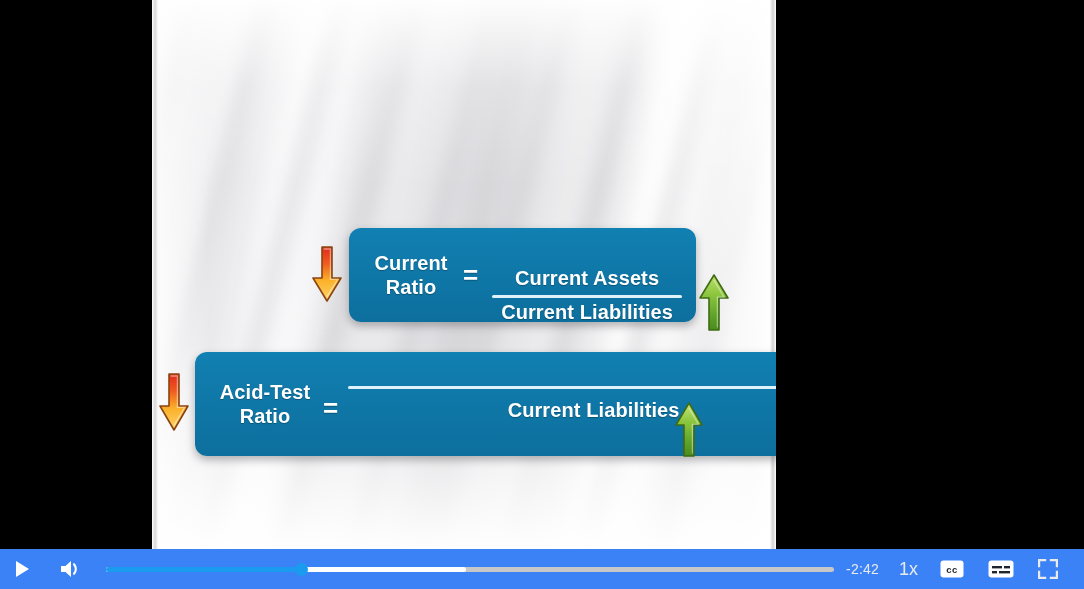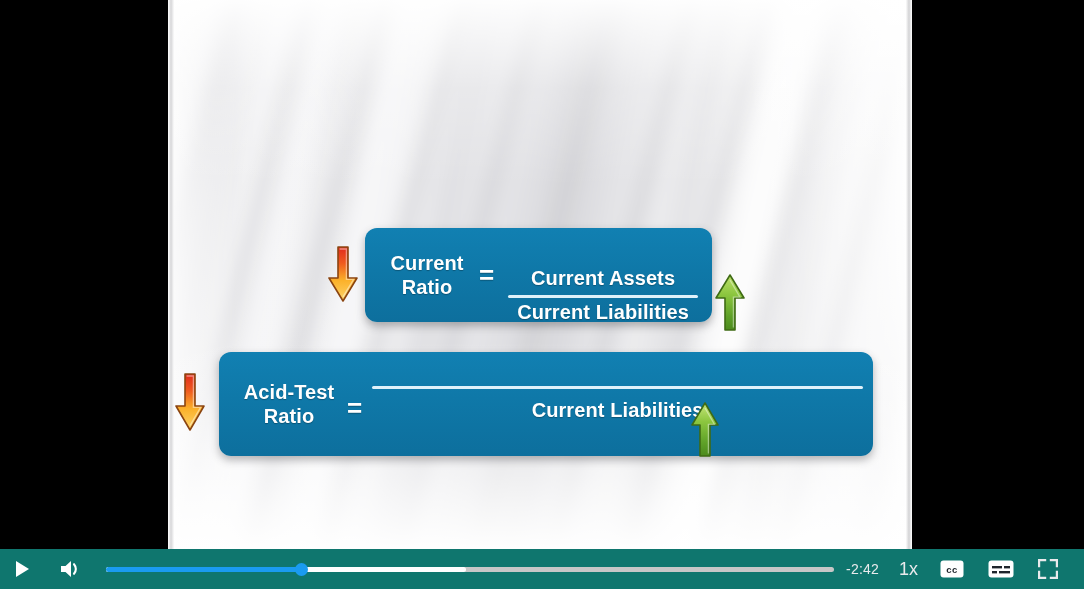--- a/index.html
+++ b/index.html
@@ -28,23 +28,23 @@
     left: 0;
     top: 0;
     width: 1084px;
     height: 549px;
     background: #000;
     overflow: hidden;
   }
 
   #slide {
     position: absolute;
-    left: 168px;
+    left: 152px;
     top: 0;
-    width: 744px;
+    width: 624px;
     height: 549px;
     background: #ffffff;
     overflow: hidden;
   }
 
   
   #slide-bg {
     position: absolute;
     left: -40%;
     top: -30%;
@@ -159,21 +159,20 @@
   }
 
   
   #box-acid {
     left: 43px;
     top: 352px;
     width: 654px;
     height: 104px;
     padding: 0 10px 0 14px;
     box-sizing: border-box;
-    margin-left: 8px;
   }
   #box-acid .lhs {
     font-size: 20px;
     font-weight: bold;
     line-height: 1.2;
     text-align: center;
     letter-spacing: .1px;
     text-shadow: 0 1px 1px rgba(0,0,0,.28);
     width: 112px;
   }
@@ -219,21 +218,21 @@
   #arrow-down-acid    { left: 5px;   top: 371px; width: 34px; height: 64px; }
   #arrow-up-acid      { left: 521px; top: 400px; width: 32px; height: 60px; }
 
   
   #controls {
     position: absolute;
     left: 0;
     bottom: 0;
     width: 1084px;
     height: 40px;
-    background: #0f766e;
+    background: #3b82f6;
     display: flex;
     align-items: center;
     padding: 0 14px;
     box-sizing: border-box;
   }
   .ctrl-btn {
     width: 30px;
     height: 30px;
     display: flex;
     align-items: center;

